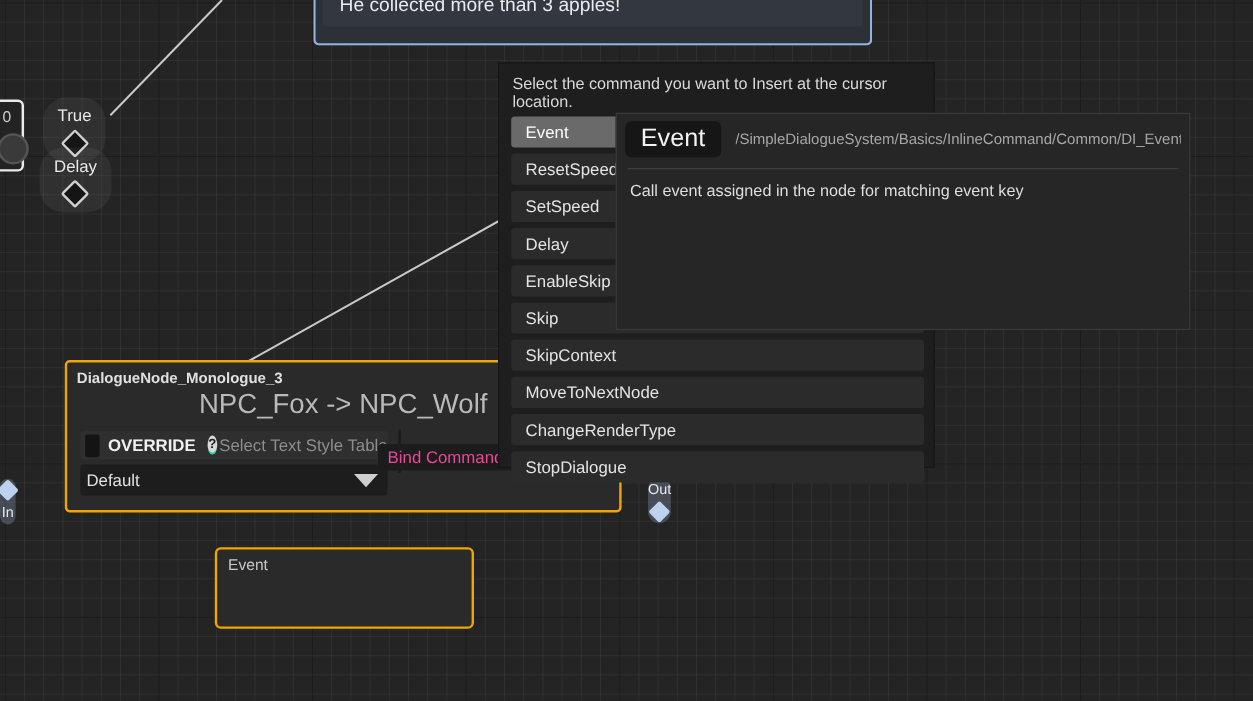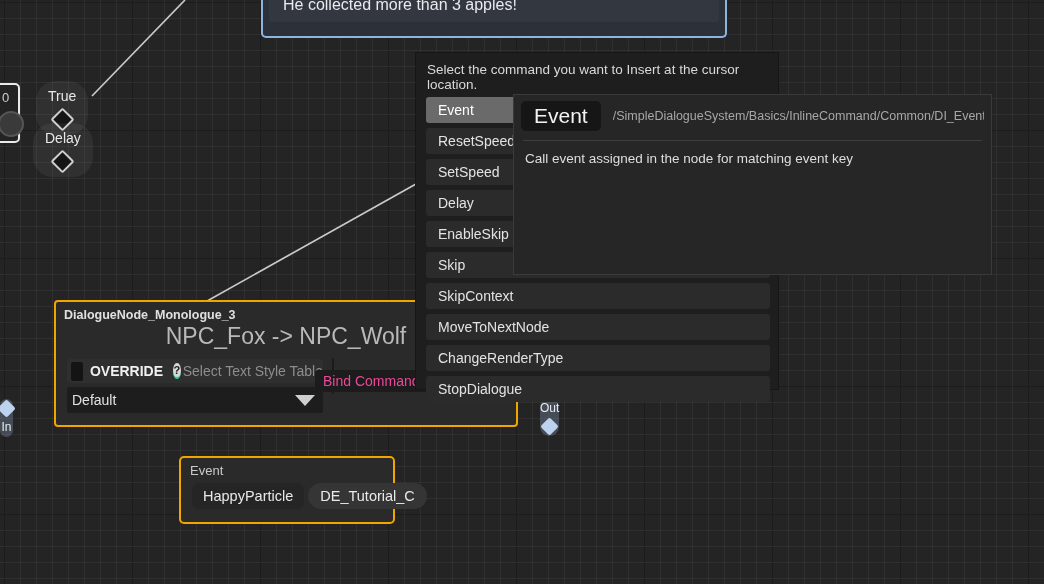--- a/index.html
+++ b/index.html
@@ -276,24 +276,20 @@
     <span class="diamond"></span>
     <span>In</span>
   </div>
   <div class="pin" style="left:540px; top:398px;">
     <span>Out</span>
     <span class="diamond"></span>
   </div>
 
   <div id="event-node">
     <div id="event-label">Event</div>
-    <div id="event-chips">
-      <span class="ev-chip-a">HappyParticle</span>
-      <span class="ev-chip-b">DE_Tutorial_C</span>
-    </div>
   </div>
 
   <div id="cmd-popup">
     <div class="prompt">Select the command you want to Insert at the cursor location.</div>
     <div id="cmd-list">
       <div class="cmd-item selected">Event</div>
       <div class="cmd-item">ResetSpeed</div>
       <div class="cmd-item">SetSpeed</div>
       <div class="cmd-item">Delay</div>
       <div class="cmd-item">EnableSkip</div>

